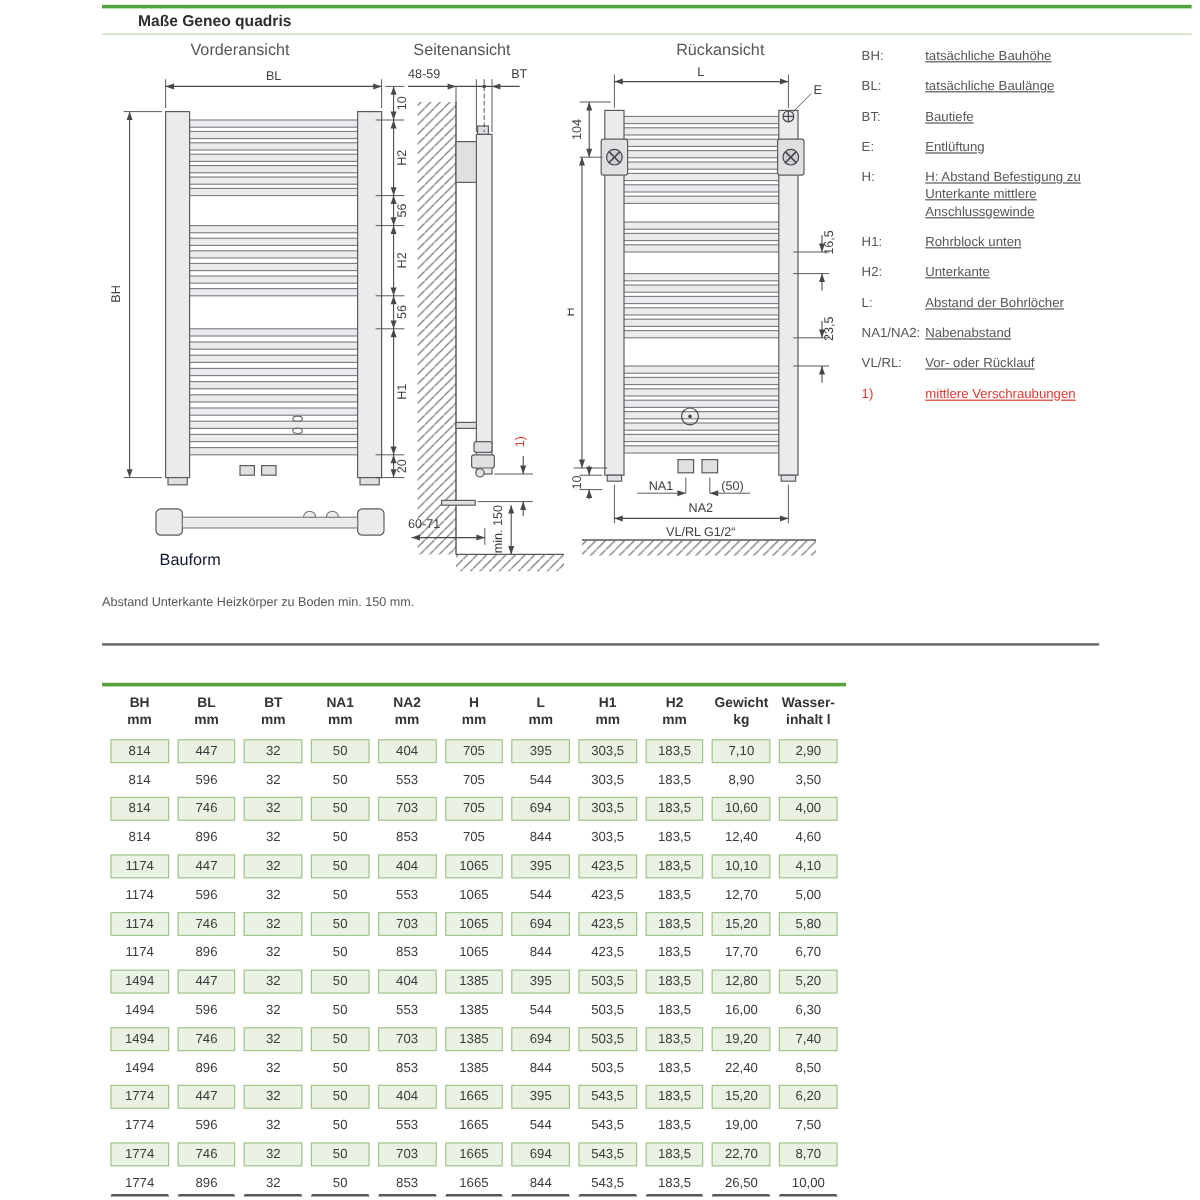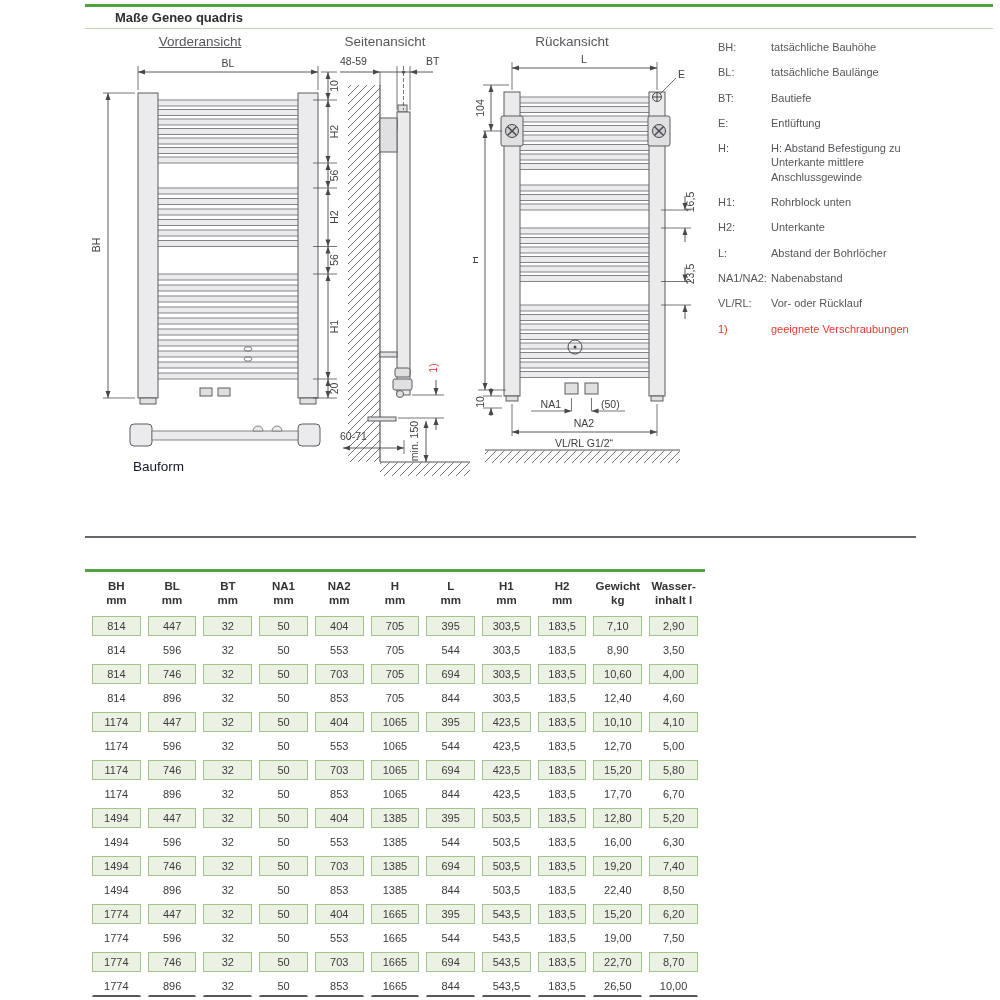--- a/index.html
+++ b/index.html
@@ -5,29 +5,29 @@
   html,body{margin:0;padding:0;}
   body{width:1000px;height:1000px;background:#fff;overflow:hidden;position:relative;
        font-family:"Liberation Sans",sans-serif;color:#3c3c3e;}
   .abs{position:absolute;}
   
   #rule-top{left:85px;top:4px;width:908px;height:3px;background:#4ea33b;}
   #page-title{left:99px;top:10px;font-size:13px;font-weight:bold;color:#2e2e30;padding-left:16px;}
   #rule-sub{left:85px;top:28px;width:908px;height:1px;background:#c2d9b4;}
   
   .view-title{top:34px;font-size:13.5px;color:#55565a;text-align:center;}
-  #t-front{left:130px;width:140px;text-decoration:underline;}
+  #t-front{left:130px;width:140px;}
   #t-side{left:324px;width:122px;}
-  #t-rear{left:507px;width:130px;}
+  #t-rear{left:507px;width:130px;text-align:right;}
   #bauform-label{left:133px;top:459px;font-size:13.5px;color:#0f172a;}
   
   #legend{left:718px;top:40px;width:278px;}
   .legend-row{display:flex;margin-bottom:11px;font-size:11px;color:#55565a;line-height:1.3;}
   .legend-key{width:53px;flex:0 0 53px;}
-  .legend-desc{flex:1;white-space:pre-line;}
+  .legend-desc{flex:1;white-space:pre-line;text-decoration:underline;}
   .legend-red{color:#e3392e;}
   
   #notes{left:85px;top:495px;font-size:10.5px;color:#56575b;line-height:14px;}
   #sep-dark{left:85px;top:536px;width:831px;height:2px;background:#66666a;}
   
   #tablewrap{left:85px;top:569px;width:620px;}
   .tbl-topline{height:3px;background:#56a23f;}
   table{width:100%;border-collapse:separate;border-spacing:7px 4px;table-layout:fixed;}
   th{font-size:11.5px;font-weight:bold;color:#333;text-align:center;vertical-align:bottom;
      padding:3px 0 4px 0;line-height:1.25;}
@@ -428,25 +428,26 @@
     <div class="legend-row">
       <span class="legend-key">NA1/NA2:</span>
       <span class="legend-desc">Nabenabstand</span>
     </div>
     <div class="legend-row">
       <span class="legend-key">VL/RL:</span>
       <span class="legend-desc">Vor- oder Rücklauf</span>
     </div>
     <div class="legend-row legend-red">
       <span class="legend-key">1)</span>
-      <span class="legend-desc">geeignete Verschraubungen</span>
+      <span class="legend-desc">mittlere Verschraubungen</span>
     </div>
   </div>
 
 <div class="abs" id="notes">
+  <div>Abstand Unterkante Heizkörper zu Boden min. 150 mm.</div>
 </div>
 
 <div class="abs" id="sep-dark"></div>
 
 <div class="abs" id="tablewrap">
   <div class="tbl-topline"></div>
   <table>
     <thead>
         <tr id="thead-row">
           <th>

